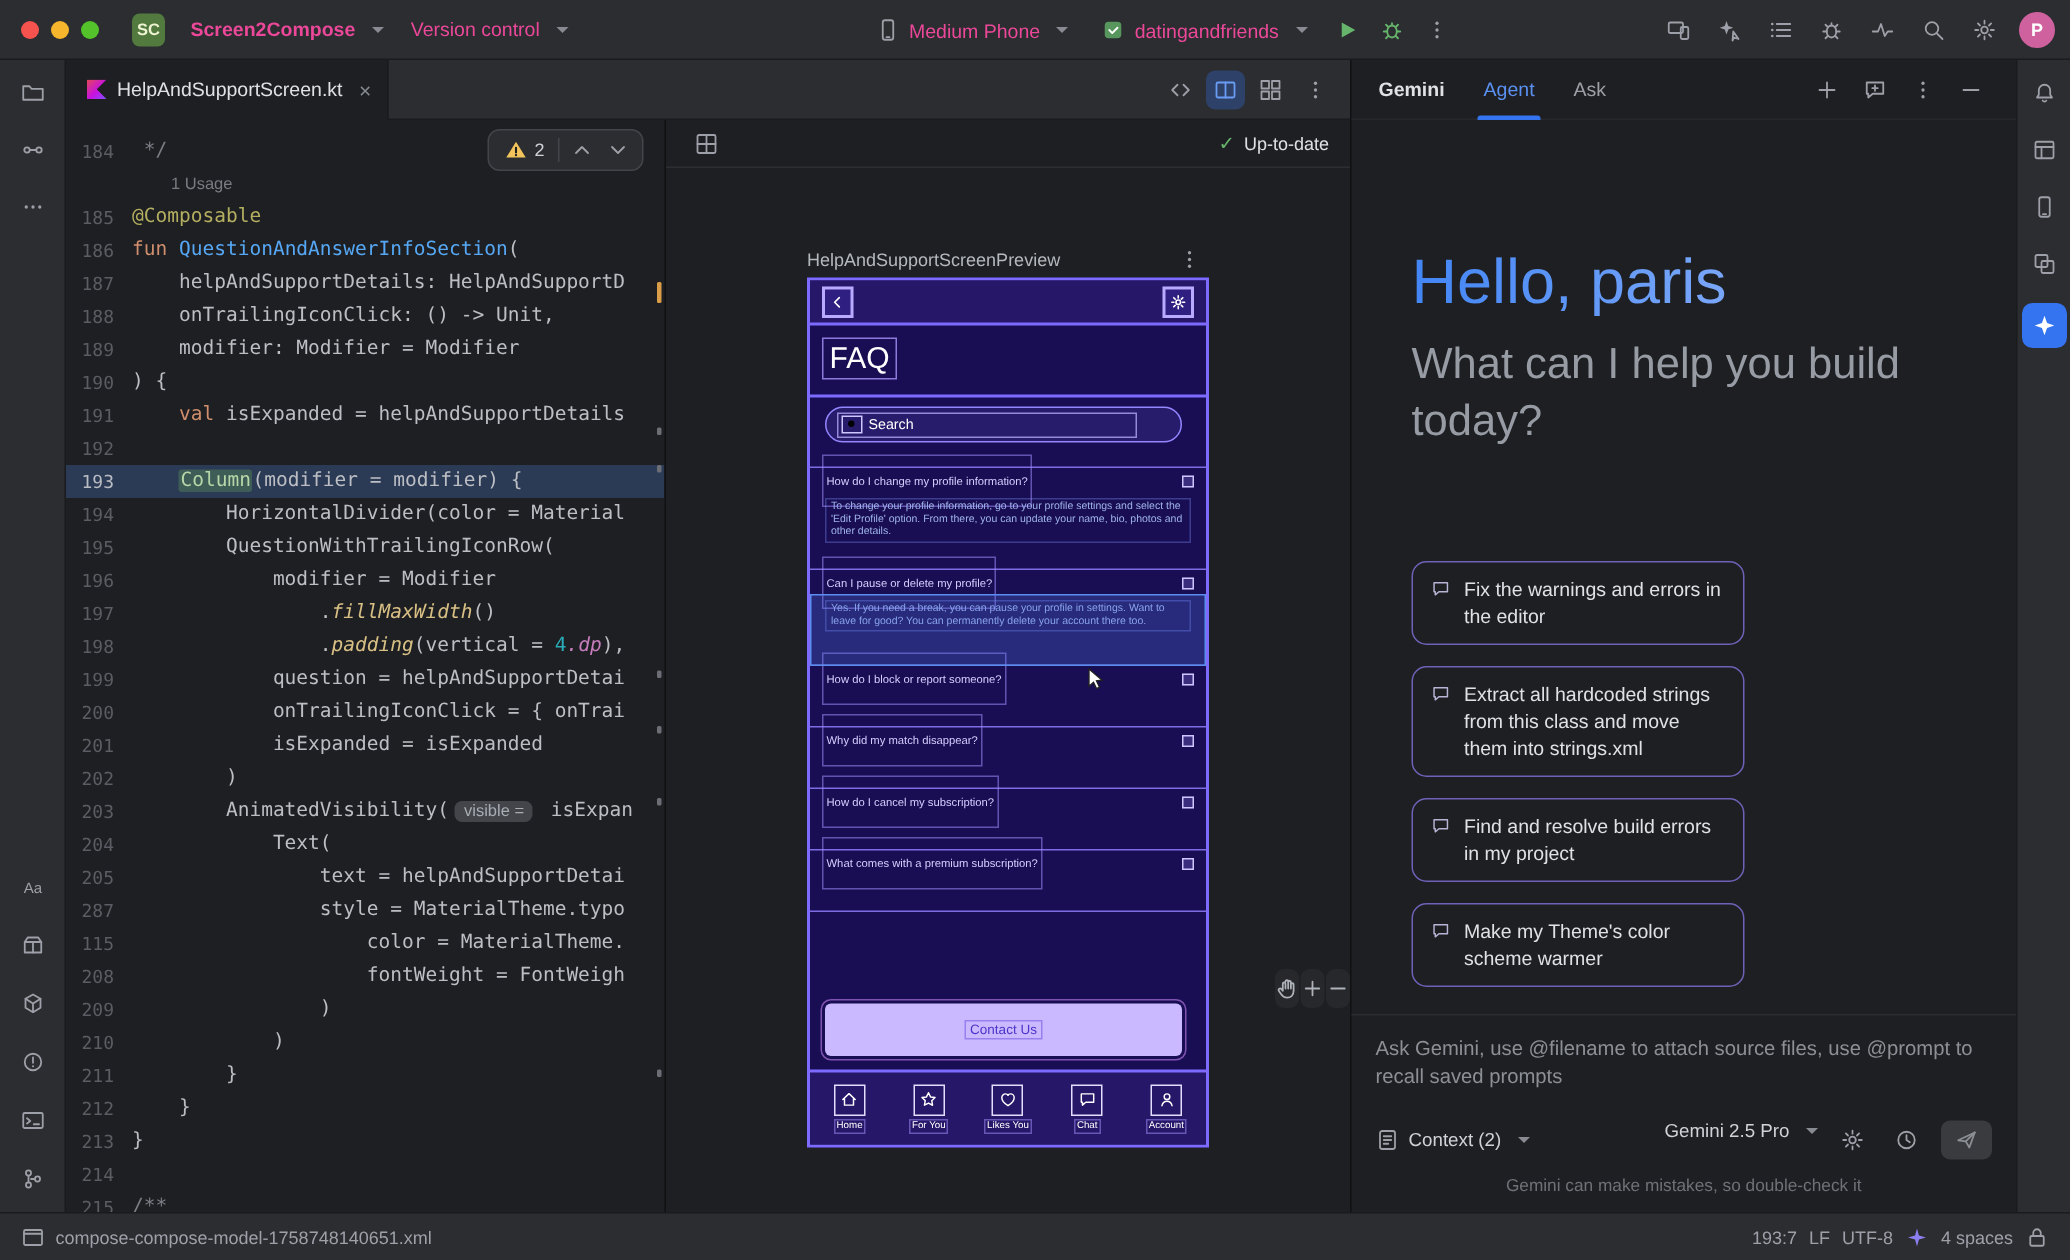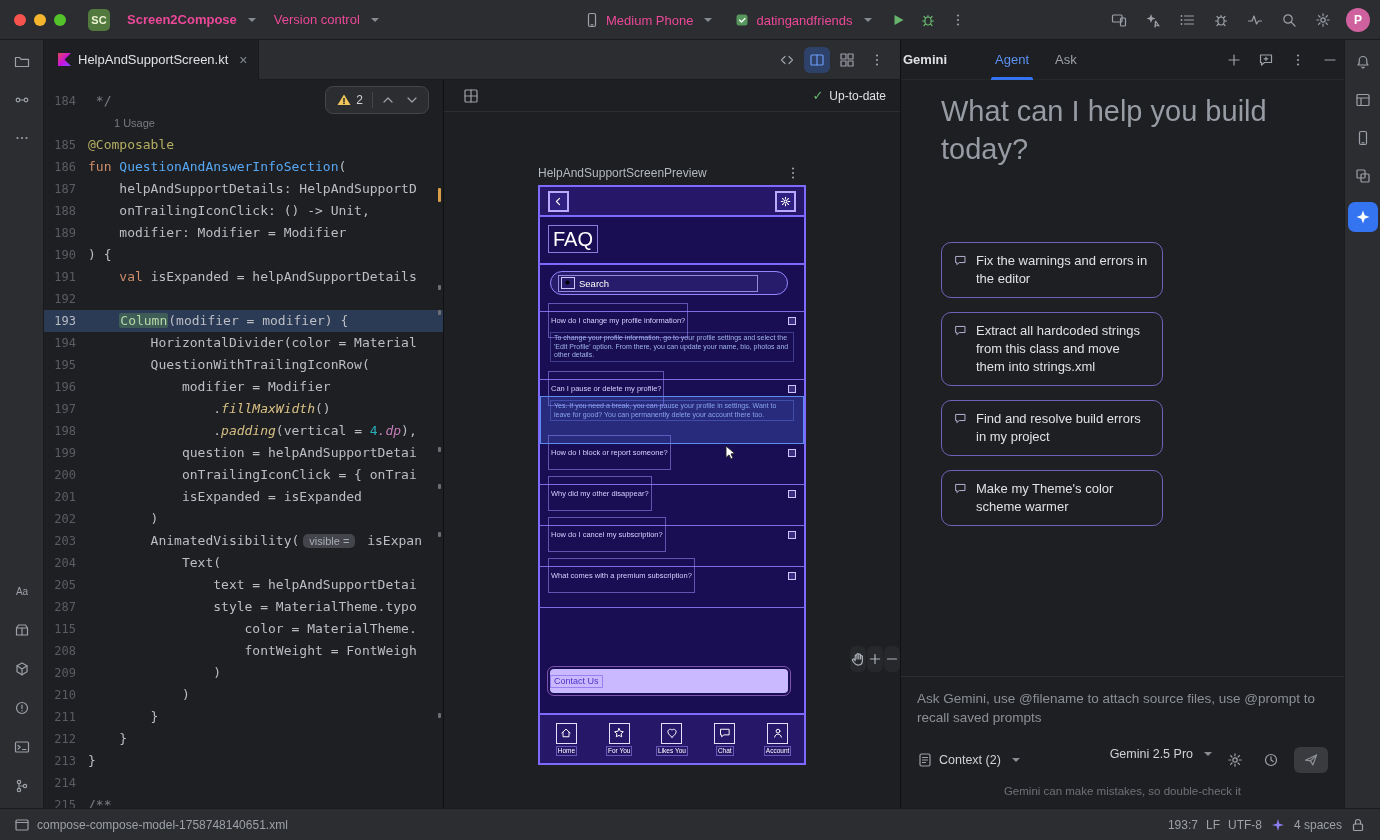--- a/index.html
+++ b/index.html
@@ -84,36 +84,36 @@
   .p-faq{position:absolute;left:0;top:124px;right:0}
   .p-item{border-top:1px solid rgba(145,125,255,.85)}
   .p-q{height:17px;display:flex;align-items:center;padding:0 8px}
   .p-q-text{font-size:7.5px;color:#d6cdff;border:1px solid rgba(160,140,255,.55);padding:12px 2px;line-height:9px;white-space:nowrap}
   .p-q-box{margin-left:auto;width:8px;height:8px;border:1px solid #cfc6ff;background:rgba(160,140,255,.25)}
   .p-a{padding:3px 10px 5px;min-height:50px}
   .p-a-inner{display:block;border:1px solid rgba(125,150,255,.35);padding:1px 3px;font-size:7px;line-height:8.6px;color:#9fb4ea}
   .p-a.hl{position:relative;min-height:46px}
   .p-a.hl::after{content:'';position:absolute;inset:-1px 0;border:1.5px solid var(--highlight-blue,#5b8def);background:rgba(80,120,235,.28)}
   .p-spacer{height:23px}
-  .p-contact{position:absolute;left:10px;top:482px;width:238px;height:24px;background:var(--blueprint-button-fill,#cbb9ff);border-radius:4px;display:flex;align-items:center;outline:1px solid rgba(214,140,255,.55);outline-offset:2px}
+  .p-contact{position:absolute;left:10px;top:482px;width:238px;height:35px;background:var(--blueprint-button-fill,#cbb9ff);border-radius:4px;display:flex;align-items:center;justify-content:center;outline:1px solid rgba(214,140,255,.55);outline-offset:2px}
   .p-contact span{font-size:9px;color:#4b34c9;border:1px solid rgba(90,60,220,.45);padding:0 3px;line-height:11px}
   .p-nav{position:absolute;left:0;right:0;bottom:0;height:50px;border-top:2px solid var(--blueprint-line,#7d6bff);background:var(--blueprint-bar,#261769);display:flex}
   .p-nav-item{flex:1;display:flex;flex-direction:column;align-items:center;justify-content:center;gap:2px}
   .p-nav-ic{width:21px;height:21px;border:1.5px solid #e4defc;display:flex;align-items:center;justify-content:center;color:#fff}
   .p-nav-ic svg{width:12px;height:12px;stroke-width:1.3}
   .p-nav-label{font-size:6.5px;color:#fff;border:1px solid rgba(170,150,255,.5);padding:0 1px;line-height:8px}
   .zoom-col{position:absolute;left:406px;top:566px;width:30px;display:flex;flex-direction:row;gap:1px;align-items:center}
   .zoom-btn{width:26px;height:26px;border-radius:6px;background:#26282b;display:flex;align-items:center;justify-content:center;color:#aeb2b9;font-size:10px}
   .cursor-arrow{position:absolute;left:279px;top:365px;width:16px;height:16px;z-index:6}
 
   
   .gemini-pane{position:absolute;left:900px;top:40px;width:444px;height:768px;background:#1e1f22;border-left:1px solid #101113}
-  .g-header{position:absolute;left:0;top:0;right:0;height:40px;display:flex;align-items:center;padding:0 2px;border-bottom:1px solid #26282b}
+  .g-header{position:absolute;left:0;top:0;right:0;height:40px;display:flex;align-items:center;padding:0 18px;border-bottom:1px solid #26282b}
   .g-title{font-weight:700;font-size:13px}
-  .g-tabs{display:flex;margin-left:48px;gap:26px;height:40px}
+  .g-tabs{display:flex;margin-left:26px;gap:26px;height:40px}
   .g-tab{display:flex;align-items:center;color:#9da0a8;position:relative;height:40px}
   .g-tab.active{color:#5a91f2}
   .g-tab.active::after{content:'';position:absolute;left:-4px;right:-4px;bottom:0;height:3px;background:var(--accent,#3574f0);border-radius:2px 2px 0 0}
   .g-hicons{margin-left:auto;display:flex;gap:8px}
   .g-hicons .tb-btn{width:24px;height:24px}
   .g-body{position:absolute;left:0;top:40px;right:0;bottom:132px;padding:0 0 0 40px;overflow:hidden}
   .g-greet{margin-top:84px;font-size:42px;line-height:48px;background:linear-gradient(90deg,#4285f4,#79a6f8);-webkit-background-clip:text;background-clip:text;color:transparent;width:fit-content}
   .g-sub{margin-top:12px;font-size:29px;line-height:38px;color:#969ba4;max-width:330px}
   .g-cards{margin-top:74px}
   .g-card{width:222px;border:1px solid #6f61b8;border-radius:10px;padding:9px 12px;margin-bottom:14px;display:flex;gap:9px;align-items:flex-start}
@@ -505,21 +505,21 @@
             </div>
             <div class="p-item">
               <div class="p-q">
                 <span class="p-q-text">How do I block or report someone?</span>
                 <span class="p-q-box"></span>
               </div>
               <div class="p-spacer"></div>
             </div>
             <div class="p-item">
               <div class="p-q">
-                <span class="p-q-text">Why did my other disappear?</span>
+                <span class="p-q-text">Why did my match disappear?</span>
                 <span class="p-q-box"></span>
               </div>
               <div class="p-spacer"></div>
             </div>
             <div class="p-item">
               <div class="p-q">
                 <span class="p-q-text">How do I cancel my subscription?</span>
                 <span class="p-q-box"></span>
               </div>
               <div class="p-spacer"></div>
@@ -656,20 +656,21 @@
         <div class="tb-btn">
             <span class="icon" id="ic-min">
               <svg viewBox="0 0 16 16">
                 <path d="M3 8h10"></path>
               </svg>
             </span>
           </div>
       </div>
     </div>
     <div class="g-body">
+      <div class="g-greet">Hello, paris</div>
       <div class="g-sub">What can I help you build today?</div>
       <div class="g-cards" id="g-cards">
           <div class="g-card">
             <span class="icon">
               <svg viewBox="0 0 16 16">
                 <path d="M2.5 3h11v7.5H6.5L3.5 13v-2.5h-1z"></path>
               </svg>
             </span>
             <span class="g-card-text">Fix the warnings and errors in the editor</span>
           </div>

